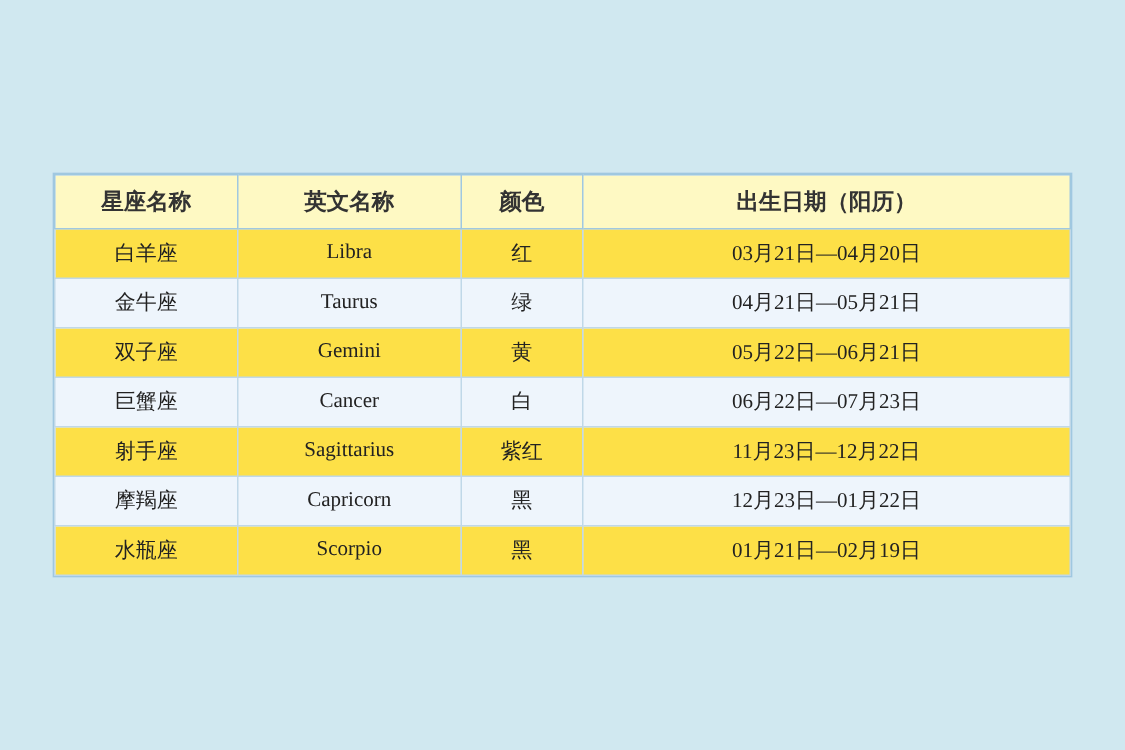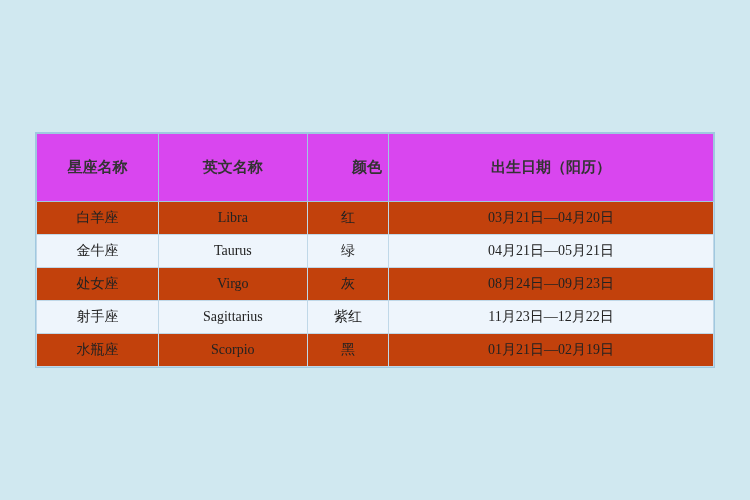--- a/index.html
+++ b/index.html
@@ -23,45 +23,45 @@
       border: 1px solid #a0c8e0;
       width: 680px;
     }
 
     table {
       width: 100%;
       border-collapse: collapse;
     }
 
     thead tr th {
-      background-color: #d946ef;
+      background-color: #fef9c3;
       color: #333;
       font-weight: bold;
       text-align: center;
-      padding: 24px 6px;
+      padding: 8px 6px;
       border: 1px solid #a0c8e0;
       font-size: 15px;
     }
 
     tbody tr td {
       text-align: center;
       padding: 7px 6px;
       border: 1px solid #c0d8e8;
       font-size: 14px;
       color: #222;
-      background-color: #c2410c;
+      background-color: #fde047;
     }
 
     tbody tr:nth-child(even) td {
       background-color: #eef5fc;
     }
 
     .col-chinese { width: 18%; }
     .col-english { width: 22%; text-align: center; }
-    .col-color   { width: 12%; text-align: right; }
+    .col-color   { width: 12%; }
     .col-date    { width: 48%; }
   </style>
 </head>
 <body>
 
 <div class="table-container">
   <table>
     <thead>
       <tr>
         <th class="col-chinese">星座名称</th>
@@ -77,30 +77,42 @@
           <td>红</td>
           <td>03月21日—04月20日</td>
         </tr>
         <tr>
           <td>金牛座</td>
           <td>Taurus</td>
           <td>绿</td>
           <td>04月21日—05月21日</td>
         </tr>
         <tr>
-          <td>处女座</td>
-          <td>Virgo</td>
-          <td>灰</td>
-          <td>08月24日—09月23日</td>
+          <td>双子座</td>
+          <td>Gemini</td>
+          <td>黄</td>
+          <td>05月22日—06月21日</td>
+        </tr>
+        <tr>
+          <td>巨蟹座</td>
+          <td>Cancer</td>
+          <td>白</td>
+          <td>06月22日—07月23日</td>
         </tr>
         <tr>
           <td>射手座</td>
           <td>Sagittarius</td>
           <td>紫红</td>
           <td>11月23日—12月22日</td>
+        </tr>
+        <tr>
+          <td>摩羯座</td>
+          <td>Capricorn</td>
+          <td>黑</td>
+          <td>12月23日—01月22日</td>
         </tr>
         <tr>
           <td>水瓶座</td>
           <td>Scorpio</td>
           <td>黑</td>
           <td>01月21日—02月19日</td>
         </tr>
       </tbody>
   </table>
 </div>

